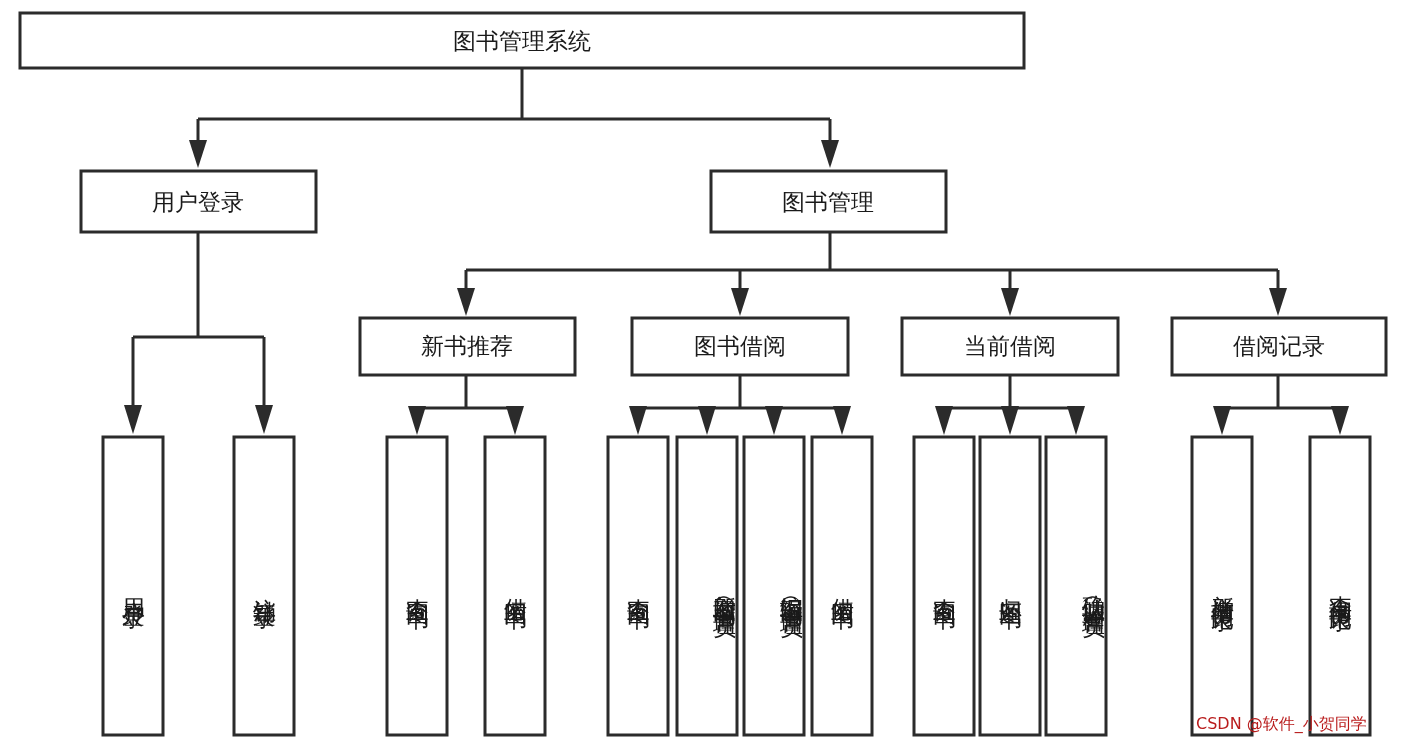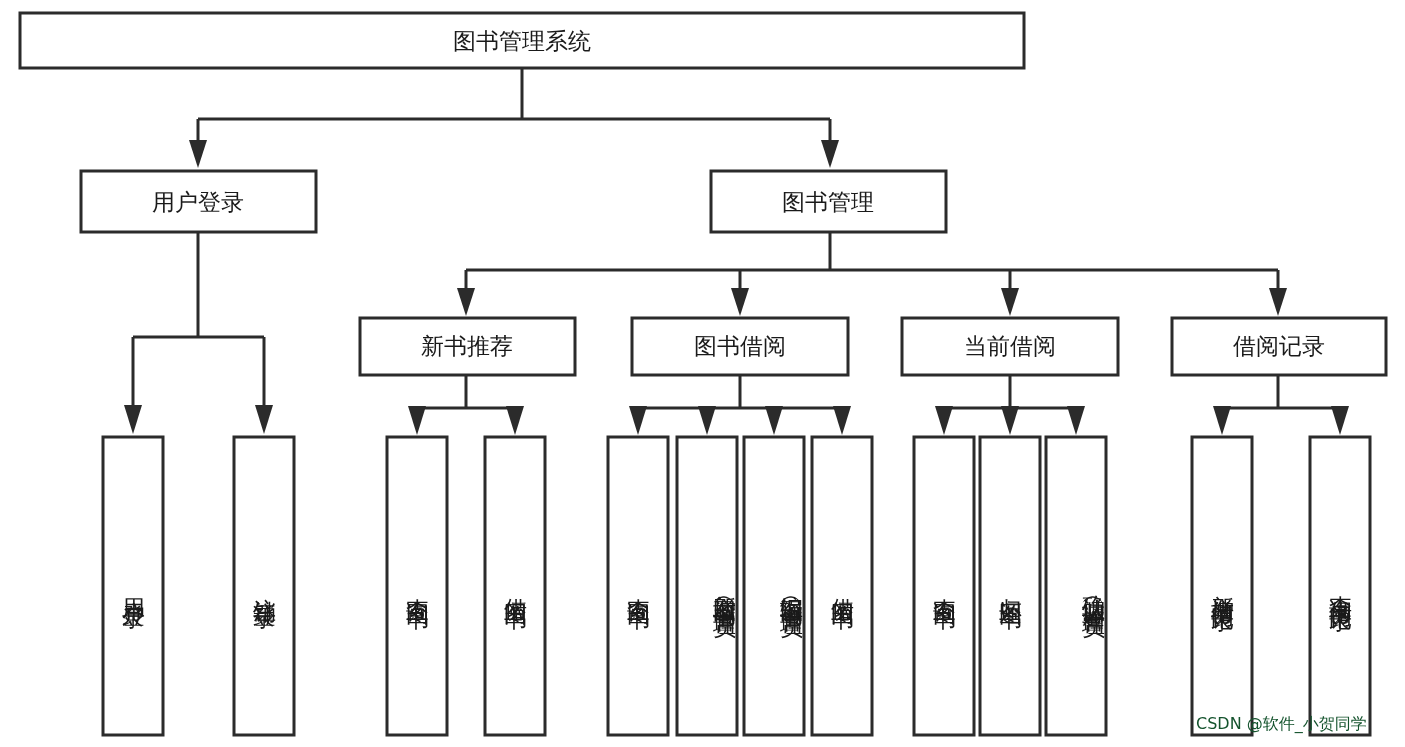--- a/index.html
+++ b/index.html
@@ -13,21 +13,21 @@
   .node-label{fill:#1a1a1a;font-size:23px;font-family:"DejaVu Sans","Liberation Sans",sans-serif;
               text-anchor:middle;dominant-baseline:middle;}
   .leaf-label{position:absolute;
               writing-mode:vertical-rl;text-orientation:upright;
               font-family:"DejaVu Sans","Liberation Sans",sans-serif;
               font-size:23px;color:#1a1a1a;line-height:1.12;
               letter-spacing:3px;
               display:flex;align-items:center;justify-content:center;
               white-space:nowrap;pointer-events:none;}
   .watermark{position:absolute;left:1196px;top:714px;
-             font-size:16px;color:#14532d;white-space:nowrap;
+             font-size:16px;color:#b91c1c;white-space:nowrap;
              font-family:"DejaVu Sans","Liberation Sans",sans-serif;}
 </style>
 </head>
 <body>
 
 <div id="stage">
 
   <svg width="1405" height="747">
     <defs></defs>
 

